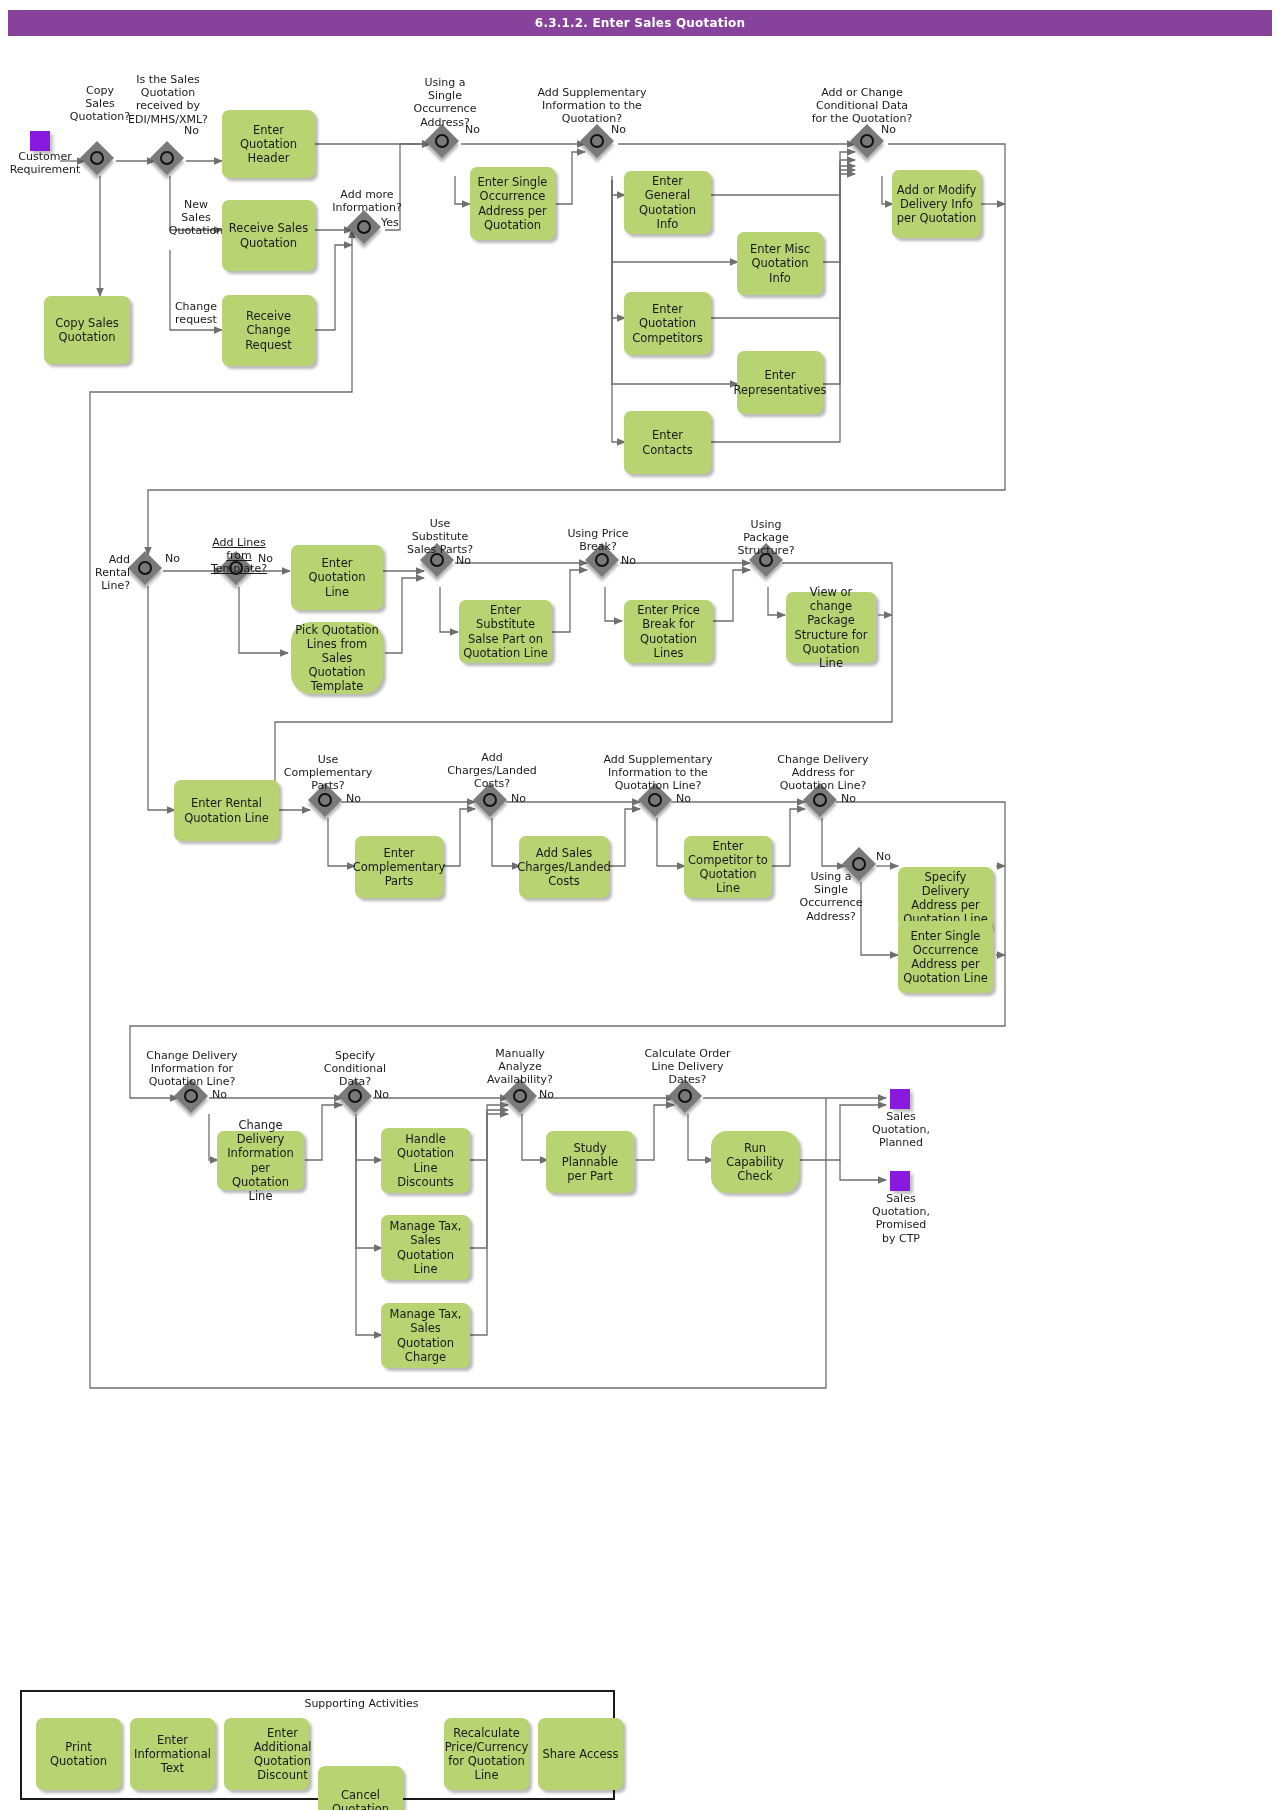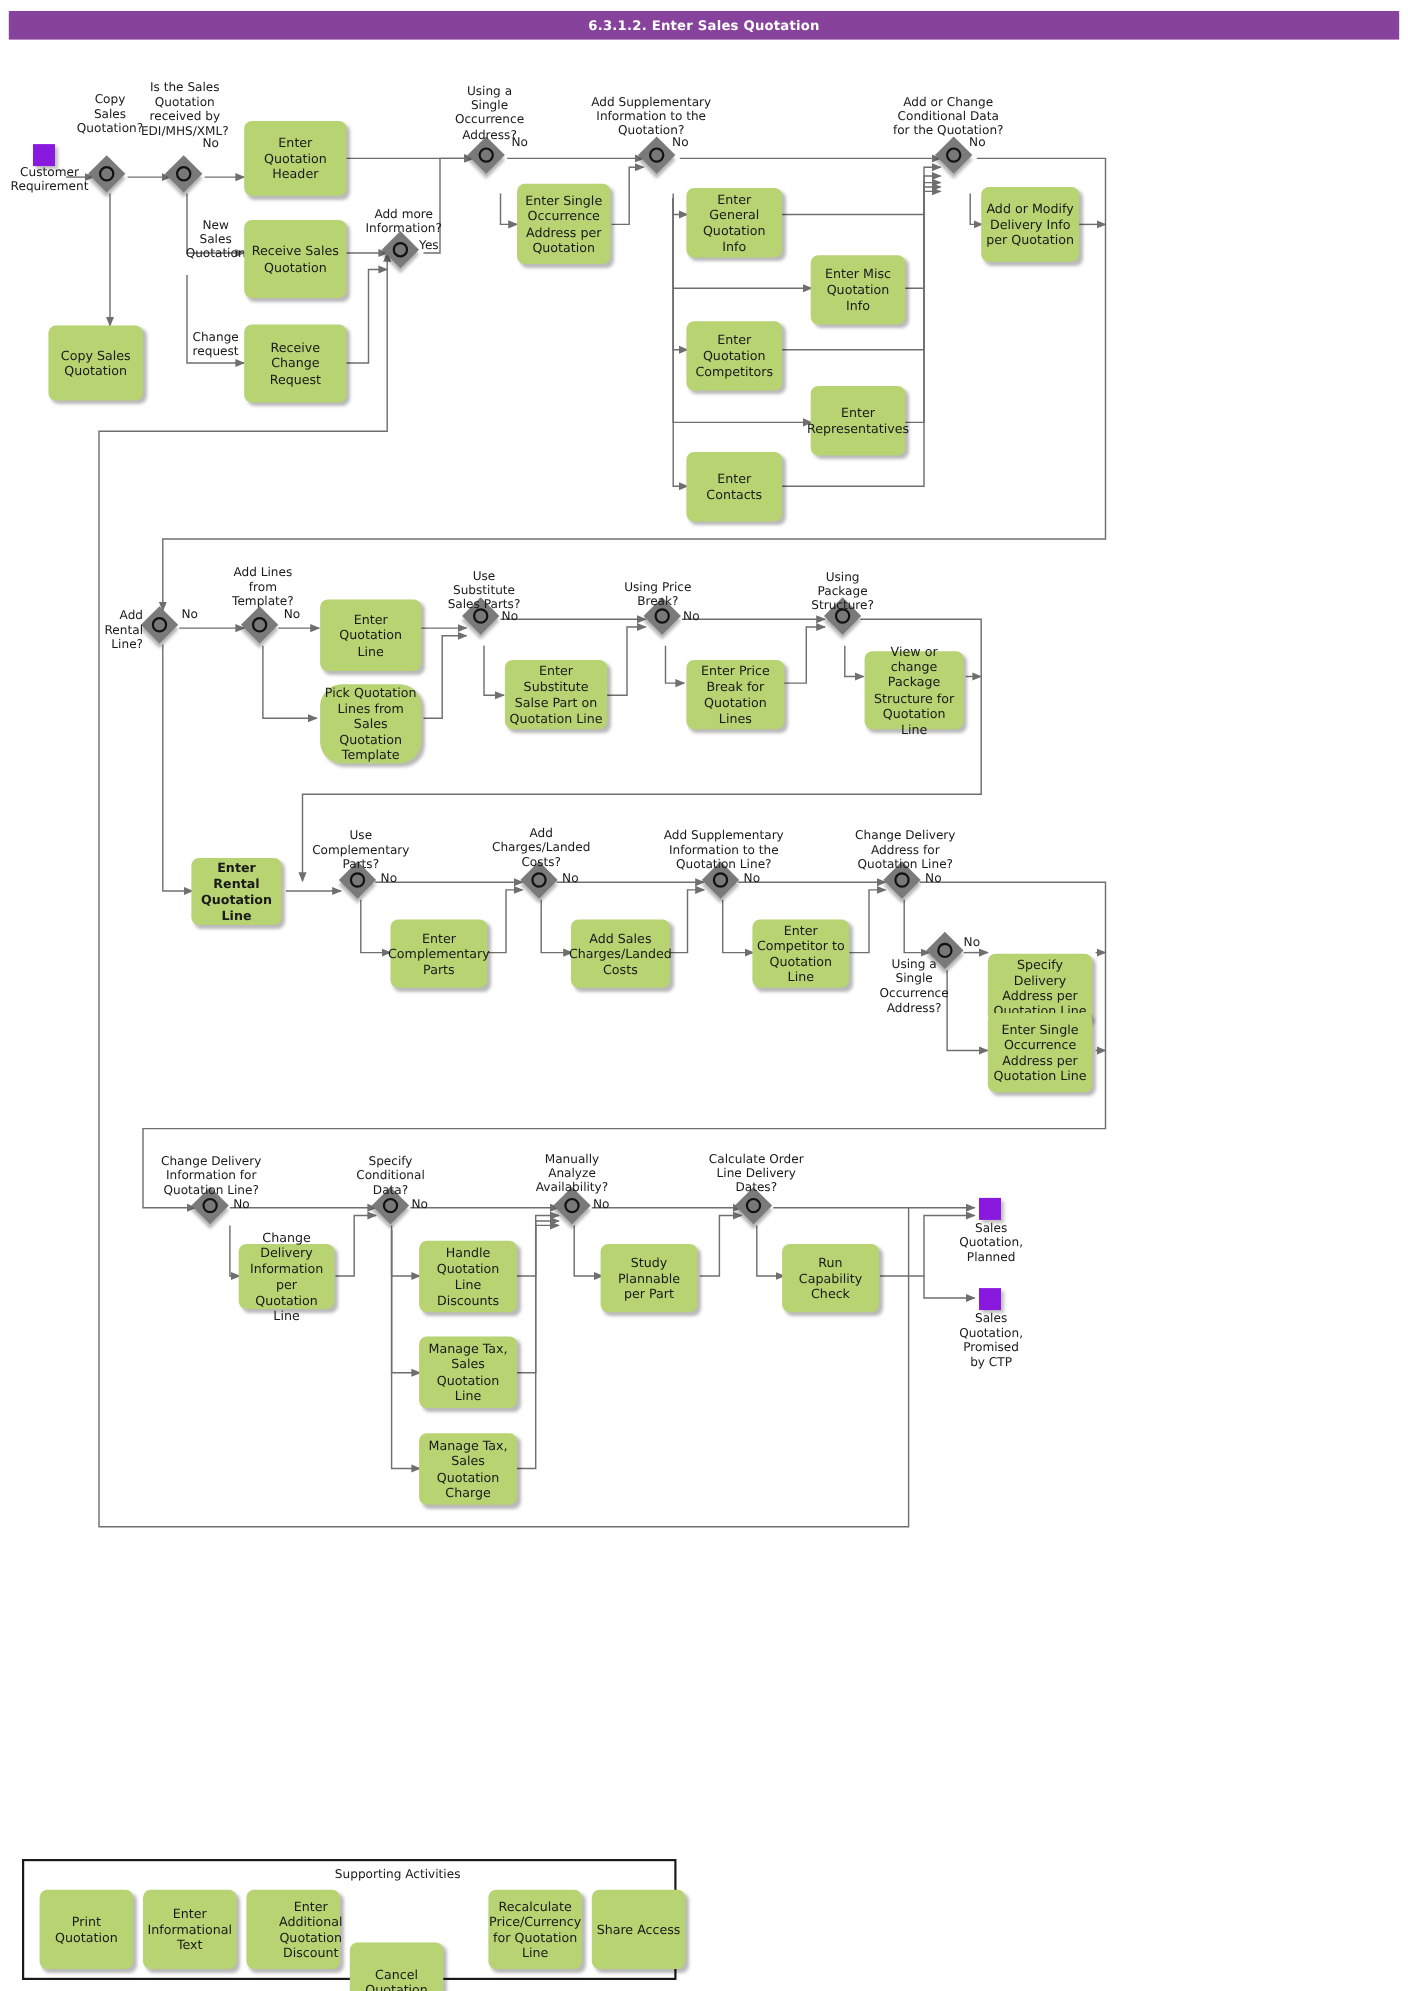--- a/index.html
+++ b/index.html
@@ -250,21 +250,21 @@
   </div>
 <div class="lab l" style="left: 84px; top: 553px; width: 46px; white-space: pre-line;">Add
 Rental
 Line?</div>
 <div class="yn" style="left:165px;top:552px;">No</div>
 
 <div class="gw" style="left:222px;top:554px;">
     <div class="dia"></div>
     <div class="ring"></div>
   </div>
-<div class="lab" style="left: 199px; top: 514px; width: 80px; white-space: pre-line;">Add Lines
+<div class="lab" style="left: 199px; top: 536px; width: 80px; white-space: pre-line; text-decoration: underline;">Add Lines
 from
 Template?</div>
 <div class="yn" style="left:258px;top:552px;">No</div>
 
 <div class="task" style="left: 291px; top: 545px; width: 92px; height: 65px; white-space: pre-line;">Enter Quotation
 Line</div>
 <div class="task" style="left: 291px; top: 622px; width: 92px; height: 72px; white-space: pre-line; border-radius: 20px;">Pick Quotation
 Lines from Sales
 Quotation
 Template</div>
@@ -297,21 +297,21 @@
     <div class="ring"></div>
   </div>
 <div class="lab" style="left: 726px; top: 518px; width: 80px; white-space: pre-line;">Using
 Package
 Structure?</div>
 <div class="task" style="left: 786px; top: 592px; width: 90px; height: 71px; white-space: pre-line;">View or change
 Package
 Structure for
 Quotation Line</div>
 
-<div class="task" style="left: 174px; top: 780px; width: 82px; height: 61px; white-space: pre-line; font-weight: bold;">Enter Rental
+<div class="task" style="left: 174px; top: 780px; width: 105px; height: 61px; white-space: pre-line;">Enter Rental
 Quotation Line</div>
 
 <div class="gw" style="left:311px;top:786px;">
     <div class="dia"></div>
     <div class="ring"></div>
   </div>
 <div class="lab" style="left: 278px; top: 753px; width: 100px; white-space: pre-line;">Use
 Complementary
 Parts?</div>
 <div class="yn" style="left:346px;top:792px;">No</div>
@@ -410,21 +410,21 @@
 <div class="task" style="left: 546px; top: 1131px; width: 88px; height: 62px; white-space: pre-line;">Study Plannable
 per Part</div>
 
 <div class="gw" style="left:671px;top:1082px;">
     <div class="dia"></div>
     <div class="ring"></div>
   </div>
 <div class="lab" style="left: 635px; top: 1047px; width: 105px; white-space: pre-line;">Calculate Order
 Line Delivery
 Dates?</div>
-<div class="task" style="left: 711px; top: 1131px; width: 88px; height: 62px; white-space: pre-line;">Run Capability
+<div class="task" style="left: 711px; top: 1131px; width: 88px; height: 62px; white-space: pre-line; border-radius: 16px;">Run Capability
 Check</div>
 
 <div id="support">
   <div class="cap">Supporting Activities</div>
   <div class="srow">
     <div class="task">Print Quotation</div>
     <div class="task" style="white-space: pre-line;">Enter
 Informational
 Text</div>
     <div class="task" style="white-space: pre-line; padding-left: 36px;">Enter Additional

